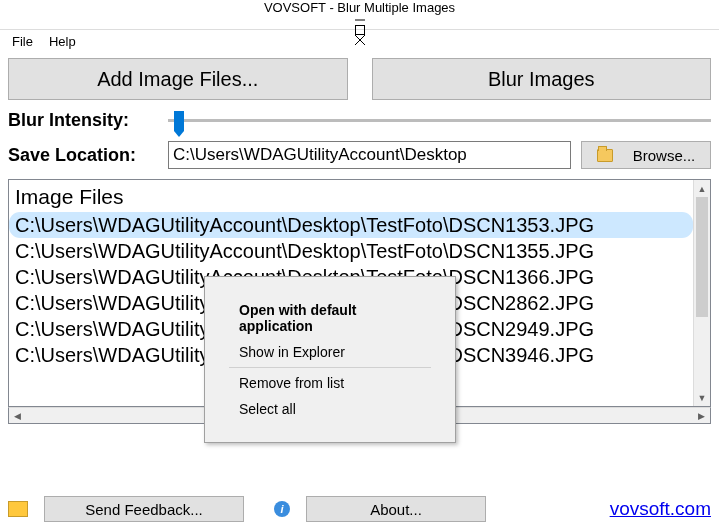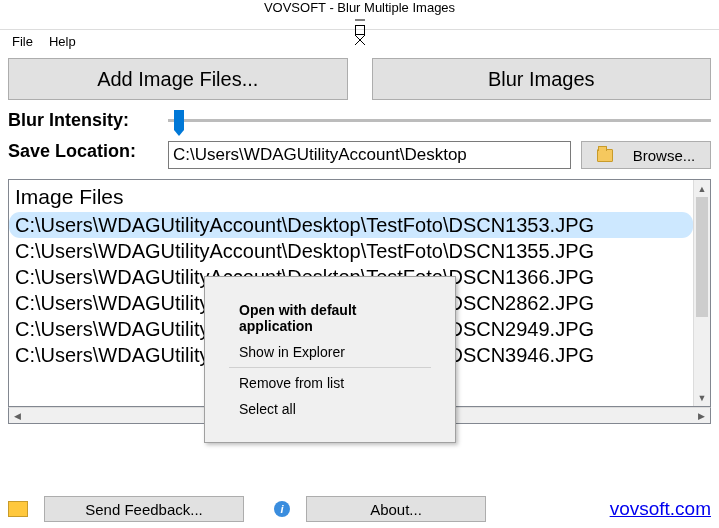--- a/index.html
+++ b/index.html
@@ -17,21 +17,21 @@
   .menubar .menuitem { padding: 2px 8px; }
 
   
   .client { padding: 6px 8px 0 8px; }
 
   
   .toprow { display:flex; gap: 24px; }
   .bigbtn { flex:1; height: 42px; background:#e1e1e1; border:1px solid #adadad; font-size: 20px; display:flex; align-items:center; justify-content:center; }
 
   
-  .row { display:flex; margin-top: 10px; }
+  .row { display:flex; align-items:center; margin-top: 10px; }
   .row-label { width: 160px; font-size: 18px; font-weight: bold; }
   .slider-track { flex:1; height:20px; position:relative; display:flex; align-items:center; }
   .slider-track .rail { width:100%; height:3px; background:#bcbcbc; }
   .slider-track .thumb { position:absolute; left:6px; width:10px; height:20px; background:#0078d7; }
   .slider-track .thumb:after { content:""; position:absolute; bottom:-6px; left:0; border-left:5px solid transparent; border-right:5px solid transparent; border-top:6px solid #0078d7; }
 
   .path-input { flex:1; height:28px; border:1px solid #7a7a7a; font-size:17px; padding:0 4px; background:#fff; }
   .browse-btn { width:130px; height:28px; margin-left:10px; background:#e1e1e1; border:1px solid #adadad; font-size:15px; display:flex; align-items:center; justify-content:center; gap:20px; }
   .folder-icon { width:16px; height:13px; background:#f5c85e; border:1px solid #c89b2a; border-radius:1px; position:relative; }
   .folder-icon:before { content:""; position:absolute; top:-4px; left:0; width:7px; height:4px; background:#f5c85e; border:1px solid #c89b2a; border-bottom:none; border-radius:1px 1px 0 0; }

